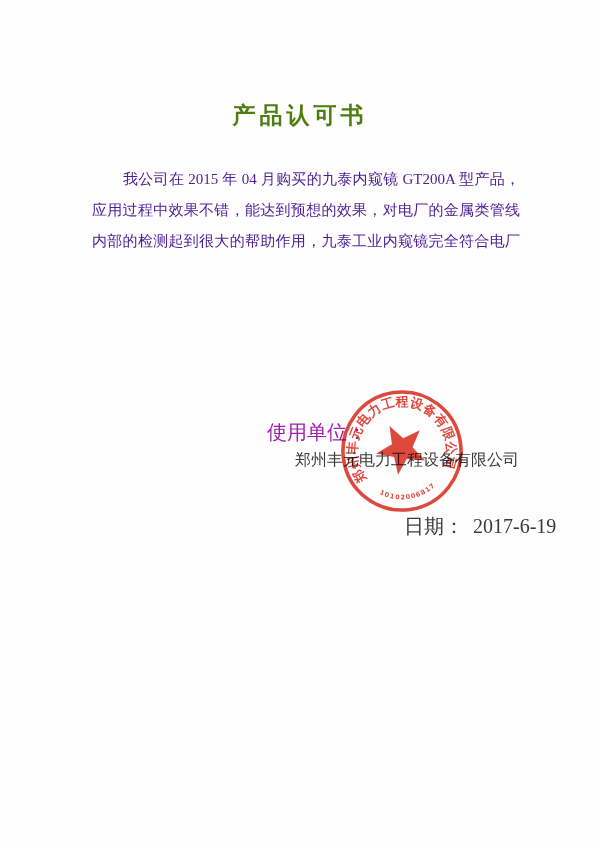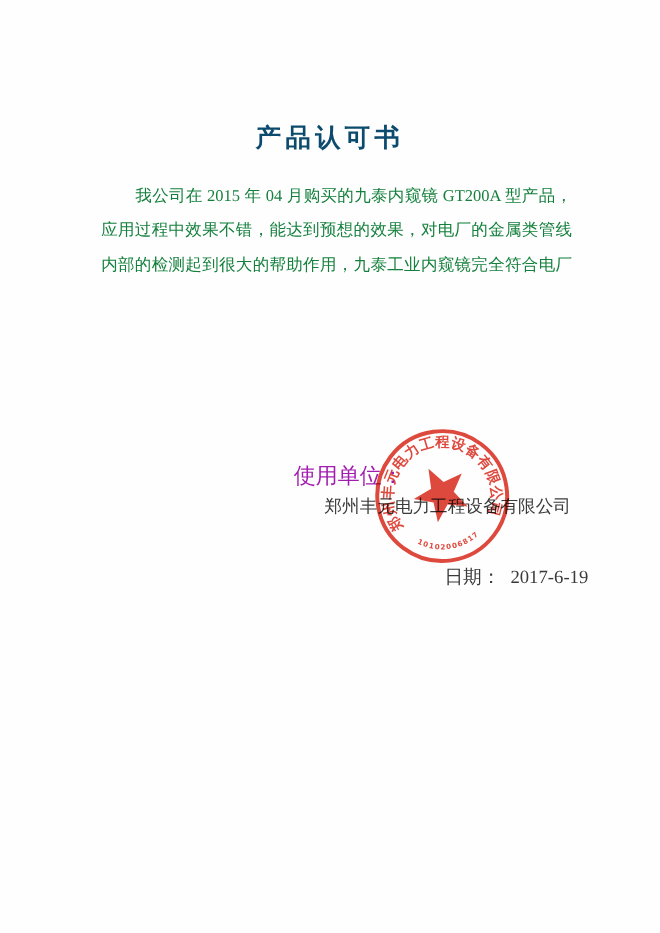--- a/index.html
+++ b/index.html
@@ -14,38 +14,38 @@
     overflow: hidden;
     font-family: "Liberation Serif", serif;
   }
   .page {
     position: absolute;
     inset: 0;
     background: #fefefe;
   }
   .doc-title {
     position: absolute;
-    top: 110px;
+    top: 100px;
     left: 0;
     width: 600px;
     margin: 0;
     text-align: center;
     font-size: 23px;
     font-weight: 700;
     letter-spacing: 4px;
-    color: #0c4a6e;
+    color: #4d7c0f;
   }
   .paragraph {
     position: absolute;
     left: 92px;
     top: 164px;
     width: 428px;
     font-size: 15px;
     line-height: 31px;
-    color: #15803d;
+    color: #4c1d95;
   }
   .line {
     text-align: justify;
     text-align-last: justify;
     text-justify: inter-ideograph;
     white-space: normal;
   }
   .line.indent {
     text-indent: 31px;
   }
@@ -63,21 +63,21 @@
     position: absolute;
     left: 295px;
     top: 450px;
     font-size: 16px;
     color: #3a3a3a;
   }
   .date-line {
     position: absolute;
     left: 404px;
     top: 513px;
-    font-size: 17px;
+    font-size: 20px;
     color: #3a3a3a;
   }
   .date-line .date-value {
     margin-left: 9px;
   }
   .stamp {
     position: absolute;
     left: 327px;
     top: 376px;
     width: 150px;

